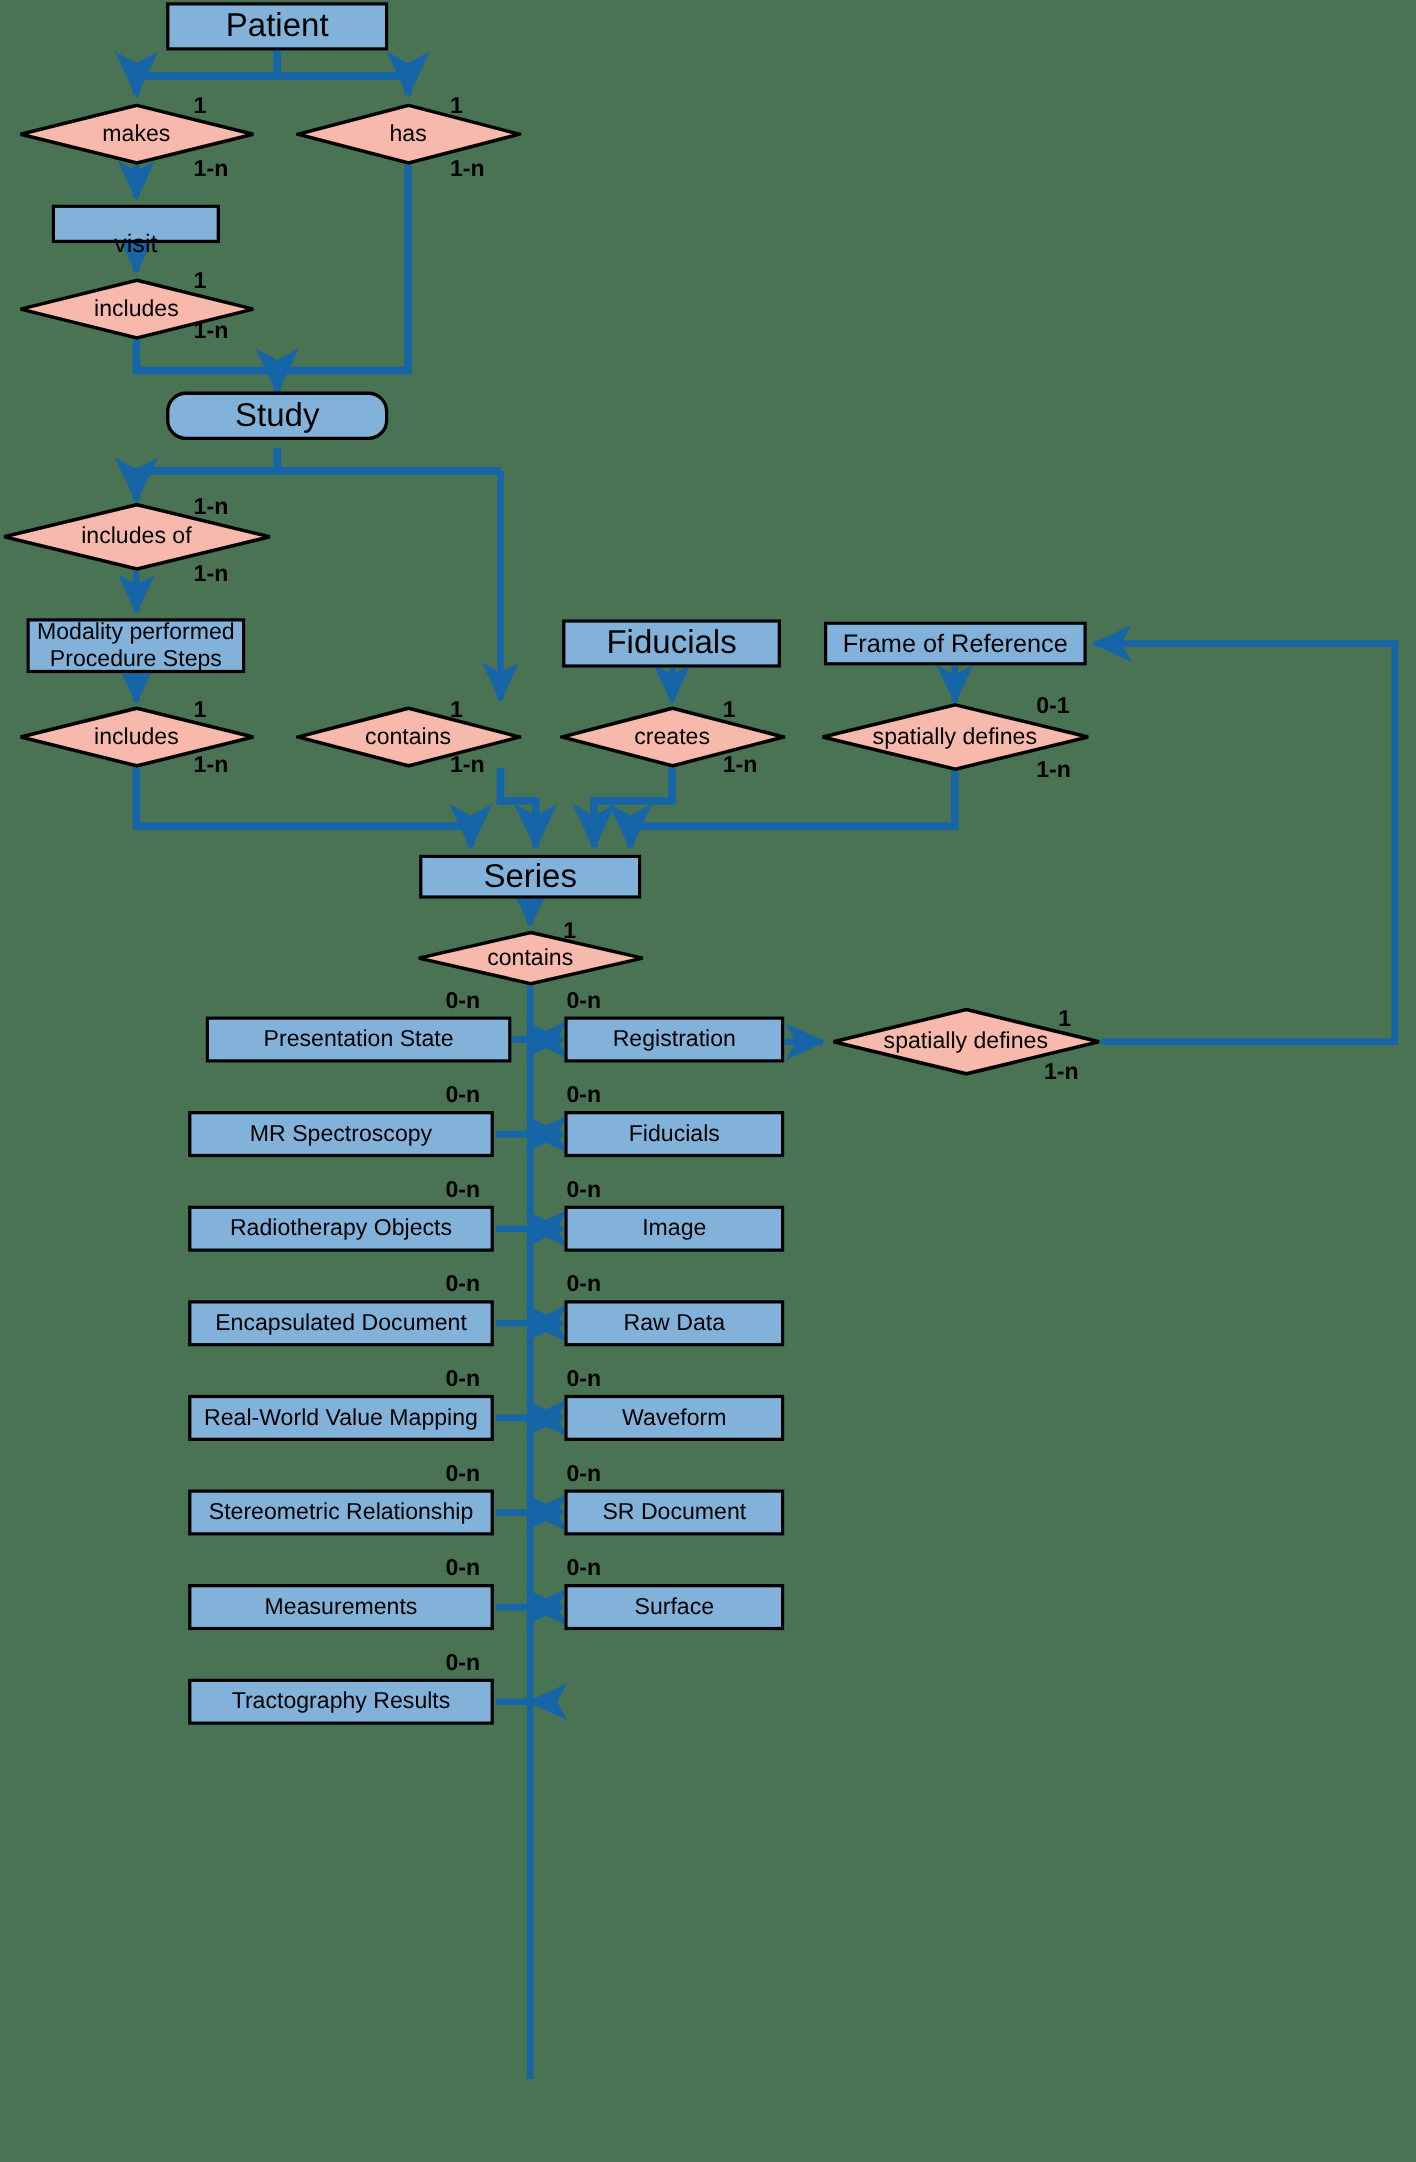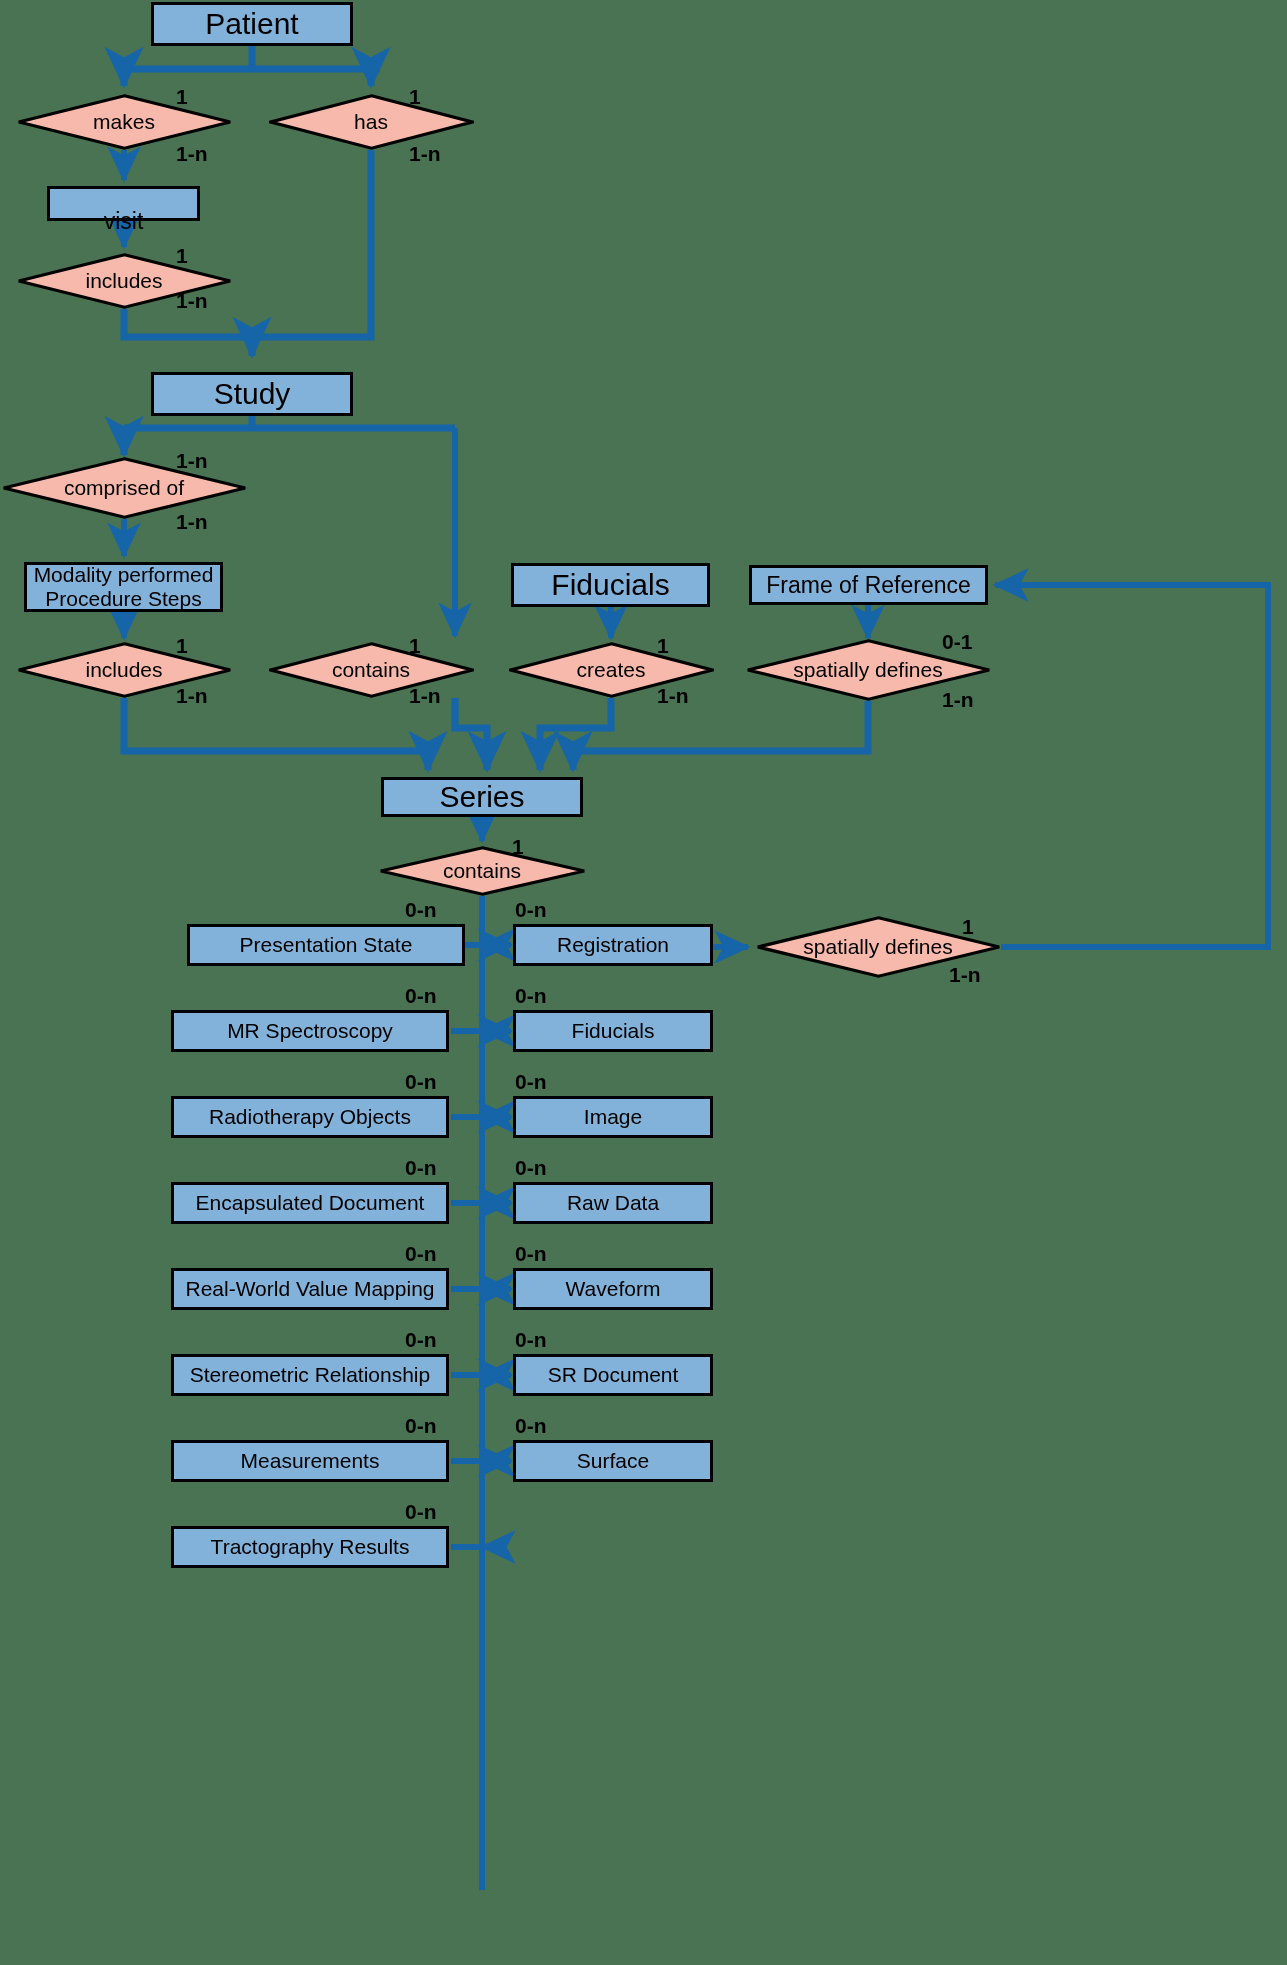--- a/index.html
+++ b/index.html
@@ -121,21 +121,21 @@
       </g>
   </svg>
 
   <div id="entities">
       <div class="ent big" style="left: 151px; top: 2px; width: 202px; height: 44px;">
         <span style="white-space: pre-line;">Patient</span>
       </div>
       <div class="ent mid" style="left: 47px; top: 186px; width: 153px; height: 35px;">
         <span style="white-space: pre-line; margin-top: 36px;">visit</span>
       </div>
-      <div class="ent big" style="left: 151px; top: 372px; width: 202px; height: 44px;">
+      <div class="ent big" style="left: 151px; top: 356px; width: 202px; height: 44px; border-radius: 18px;">
         <span style="white-space: pre-line;">Study</span>
       </div>
       <div class="ent two" style="left: 24px; top: 562px; width: 199px; height: 50px;">
         <span style="white-space: pre-line;">Modality performed
 Procedure Steps</span>
       </div>
       <div class="ent big" style="left: 511px; top: 563px; width: 199px; height: 44px;">
         <span style="white-space: pre-line;">Fiducials</span>
       </div>
       <div class="ent mid" style="left: 749px; top: 565px; width: 239px; height: 40px;">
@@ -161,21 +161,21 @@
       <div class="rel" style="left: 16.5px; top: 253px; width: 215px; height: 56px;">
         <svg class="shape" viewBox="0 0 215 56" preserveAspectRatio="none">
           <polygon points="107.5,1.8 213.2,28 107.5,54.2 1.8,28" fill="#f7b9ab" stroke="#000" stroke-width="3.2" vector-effect="non-scaling-stroke"></polygon>
         </svg>
         <div class="lbl">includes</div>
       </div>
       <div class="rel" style="left: 1.5px; top: 457px; width: 245px; height: 62px;">
         <svg class="shape" viewBox="0 0 245 62" preserveAspectRatio="none">
           <polygon points="122.5,1.8 243.2,31 122.5,60.2 1.8,31" fill="#f7b9ab" stroke="#000" stroke-width="3.2" vector-effect="non-scaling-stroke"></polygon>
         </svg>
-        <div class="lbl">comprised of</div>
+        <div class="lbl">includes of</div>
       </div>
       <div class="rel" style="left: 16.5px; top: 642px; width: 215px; height: 56px;">
         <svg class="shape" viewBox="0 0 215 56" preserveAspectRatio="none">
           <polygon points="107.5,1.8 213.2,28 107.5,54.2 1.8,28" fill="#f7b9ab" stroke="#000" stroke-width="3.2" vector-effect="non-scaling-stroke"></polygon>
         </svg>
         <div class="lbl">includes</div>
       </div>
       <div class="rel" style="left: 268.5px; top: 642px; width: 205px; height: 56px;">
         <svg class="shape" viewBox="0 0 205 56" preserveAspectRatio="none">
           <polygon points="102.5,1.8 203.2,28 102.5,54.2 1.8,28" fill="#f7b9ab" stroke="#000" stroke-width="3.2" vector-effect="non-scaling-stroke"></polygon>

